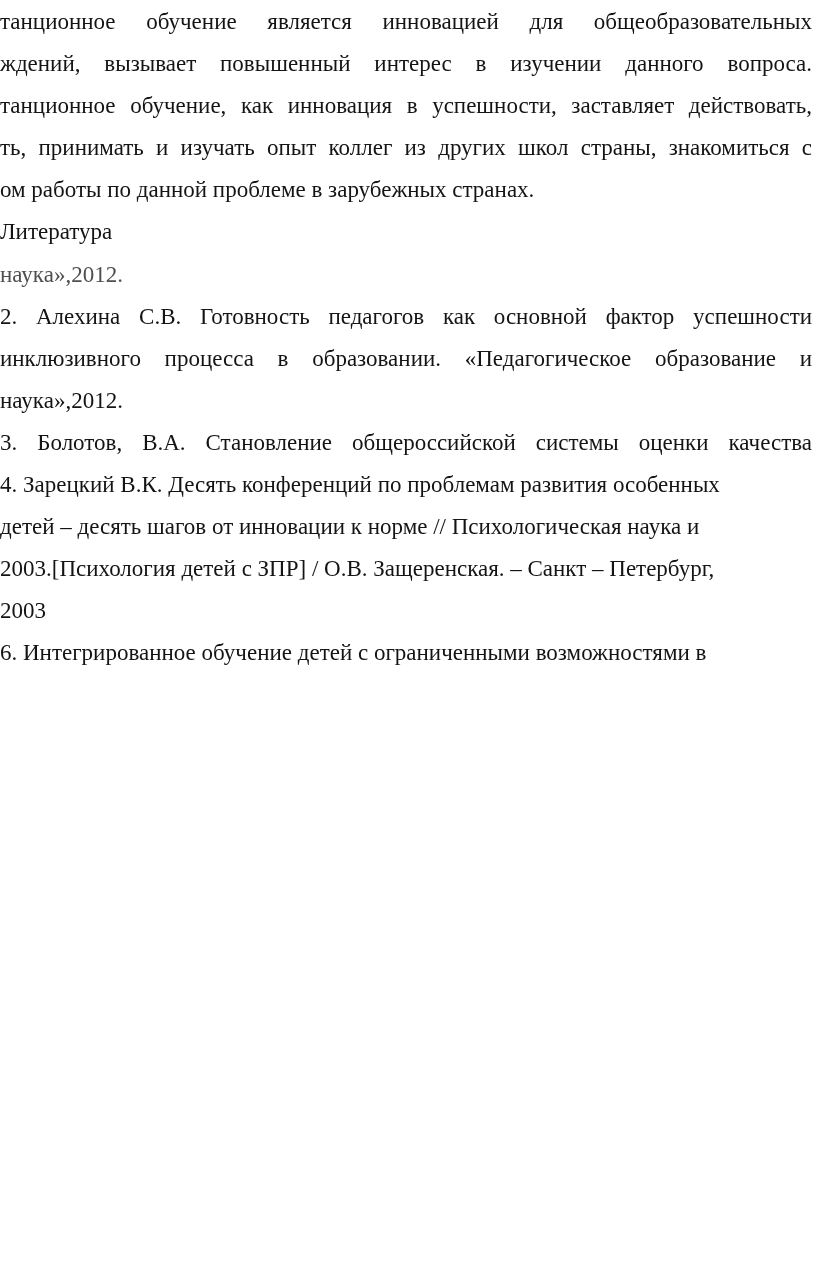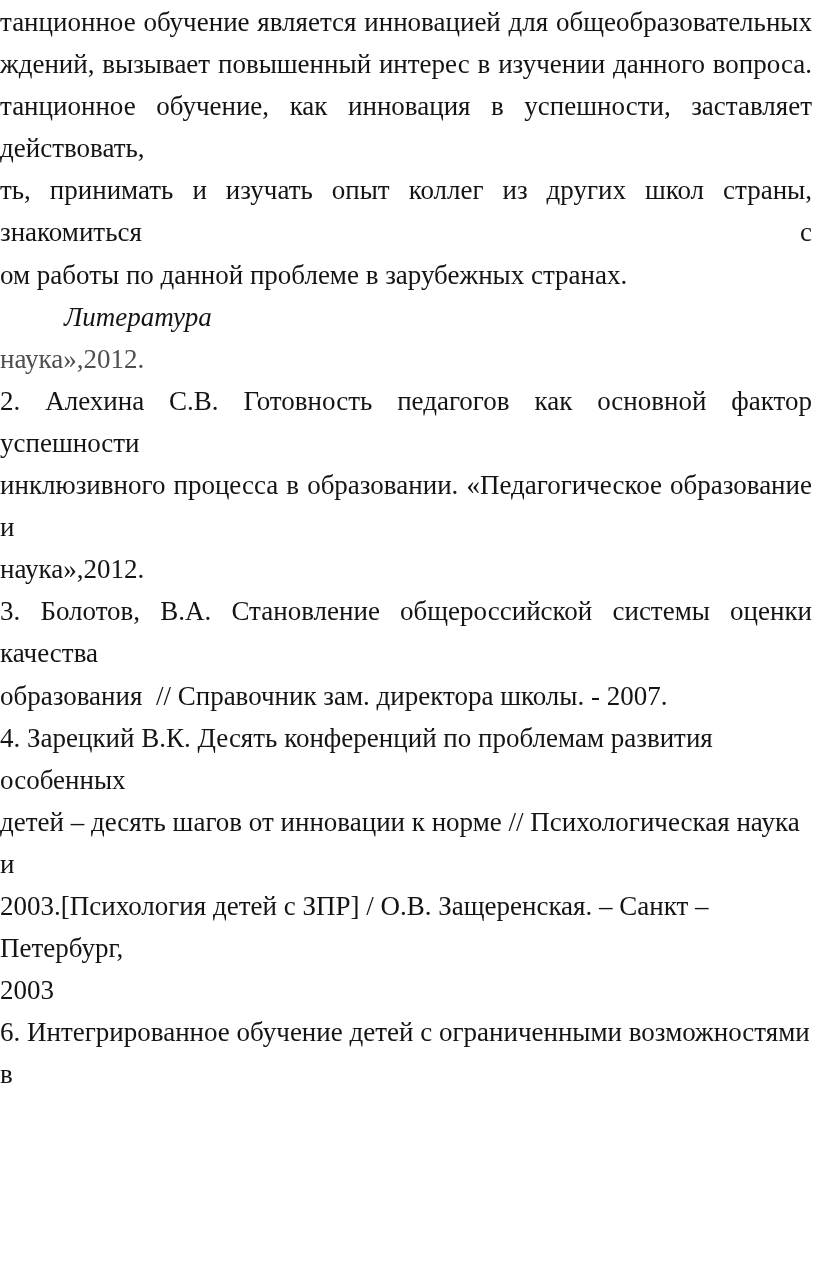--- a/index.html
+++ b/index.html
@@ -9,21 +9,21 @@
   }
   .page {
     position: relative;
     width: 816px;
     height: 1265px;
     background: #ffffff;
     overflow: hidden;
     box-sizing: border-box;
     padding: 1px 4px 0 0;
     font-family: "Liberation Serif", "DejaVu Serif", serif;
-    font-size: 27px;
+    font-size: 23px;
     color: #141414;
   }
   .line {
     line-height: 42.1px;
     white-space: pre-wrap;
     color: #141414;
   }
   .line.justify {
     white-space: normal;
     text-align: justify;
@@ -36,26 +36,25 @@
 </head>
 <body>
 
 <div class="page">
   <div id="doc-body">
       <div class="line justify">танционное обучение является инновацией для общеобразовательных</div>
       <div class="line justify">ждений, вызывает повышенный интерес в изучении данного вопроса.</div>
       <div class="line justify">танционное обучение, как инновация в успешности, заставляет действовать,</div>
       <div class="line justify">ть, принимать и изучать опыт коллег из других школ страны, знакомиться с</div>
       <div class="line ">ом работы по данной проблеме в зарубежных странах.</div>
-      <div class="line " style="padding-left: 64px; font-style: italic;">Литература</div>
+      <div class="line " style="">Литература</div>
       <div class="line  gray">наука»,2012.</div>
       <div class="line justify">2. Алехина С.В. Готовность педагогов как основной фактор успешности</div>
       <div class="line justify">инклюзивного процесса в образовании. «Педагогическое образование и</div>
       <div class="line ">наука»,2012.</div>
       <div class="line justify">3. Болотов, В.А. Становление общероссийской системы оценки качества</div>
-      <div class="line ">образования  // Справочник зам. директора школы. - 2007.</div>
       <div class="line ">4. Зарецкий В.К. Десять конференций по проблемам развития особенных</div>
       <div class="line ">детей – десять шагов от инновации к норме // Психологическая наука и</div>
       <div class="line ">2003.[Психология детей с ЗПР] / О.В. Защеренская. – Санкт – Петербург,</div>
       <div class="line ">2003</div>
       <div class="line ">6. Интегрированное обучение детей с ограниченными возможностями в</div>
     </div>
 </div>
 
 </body></html>

